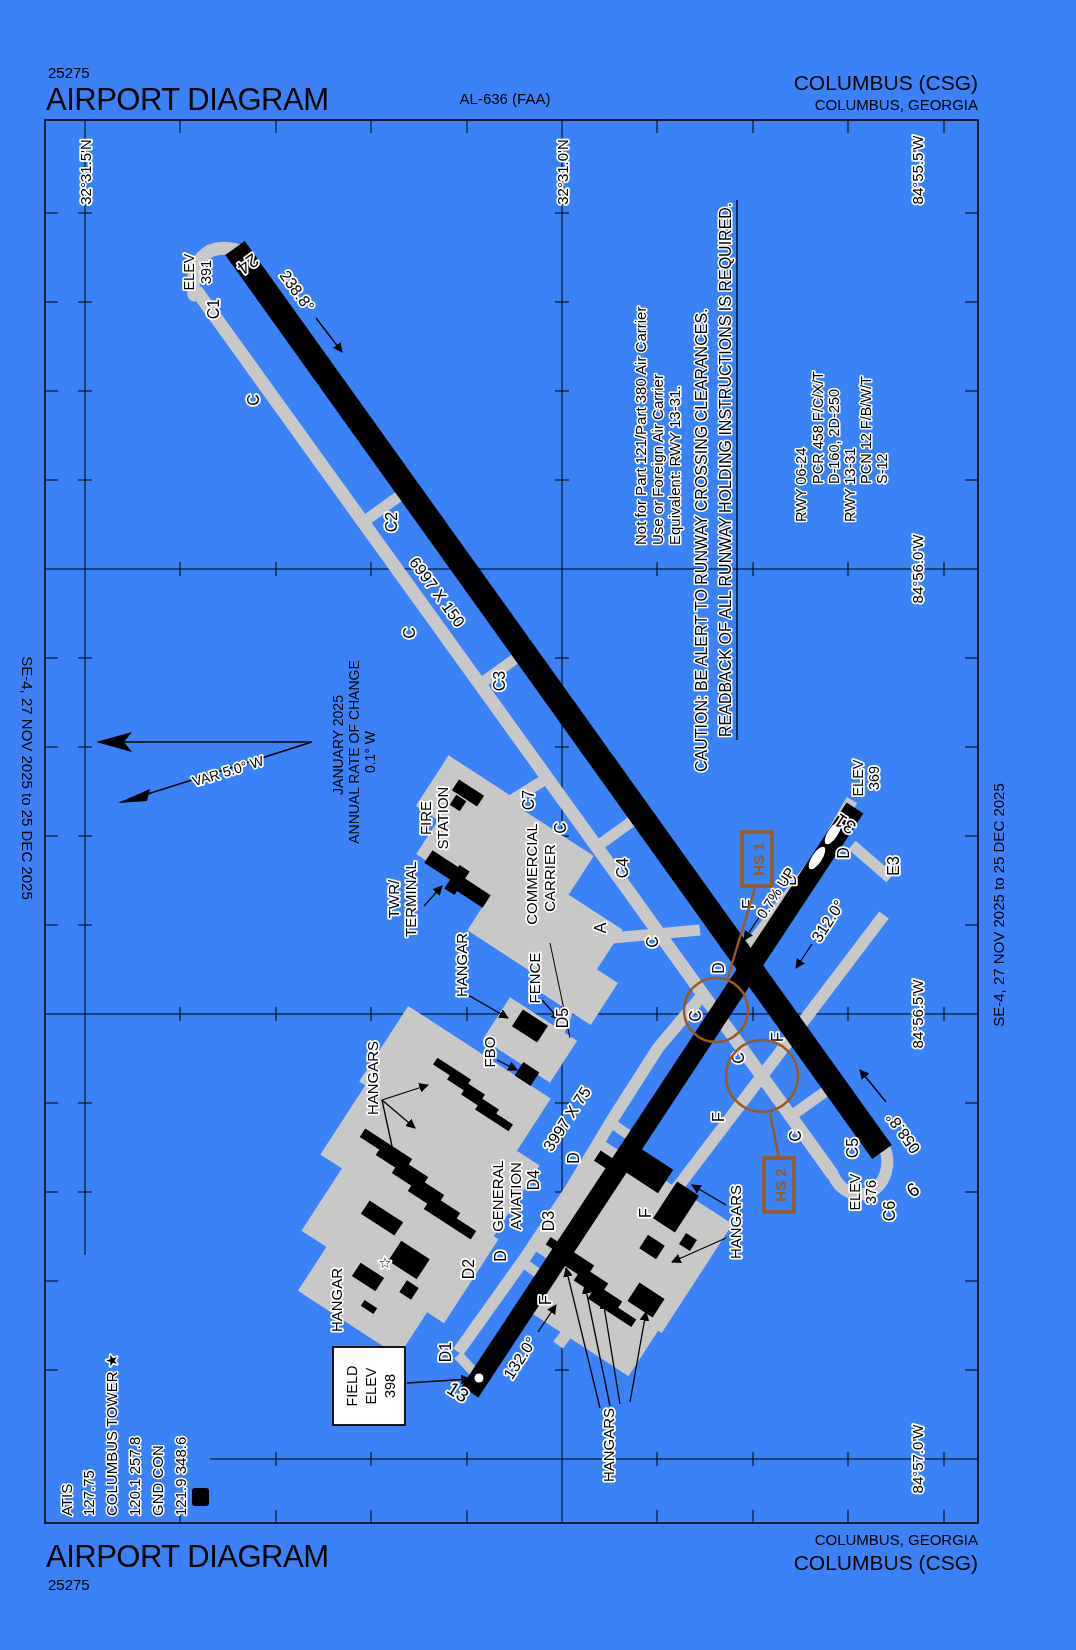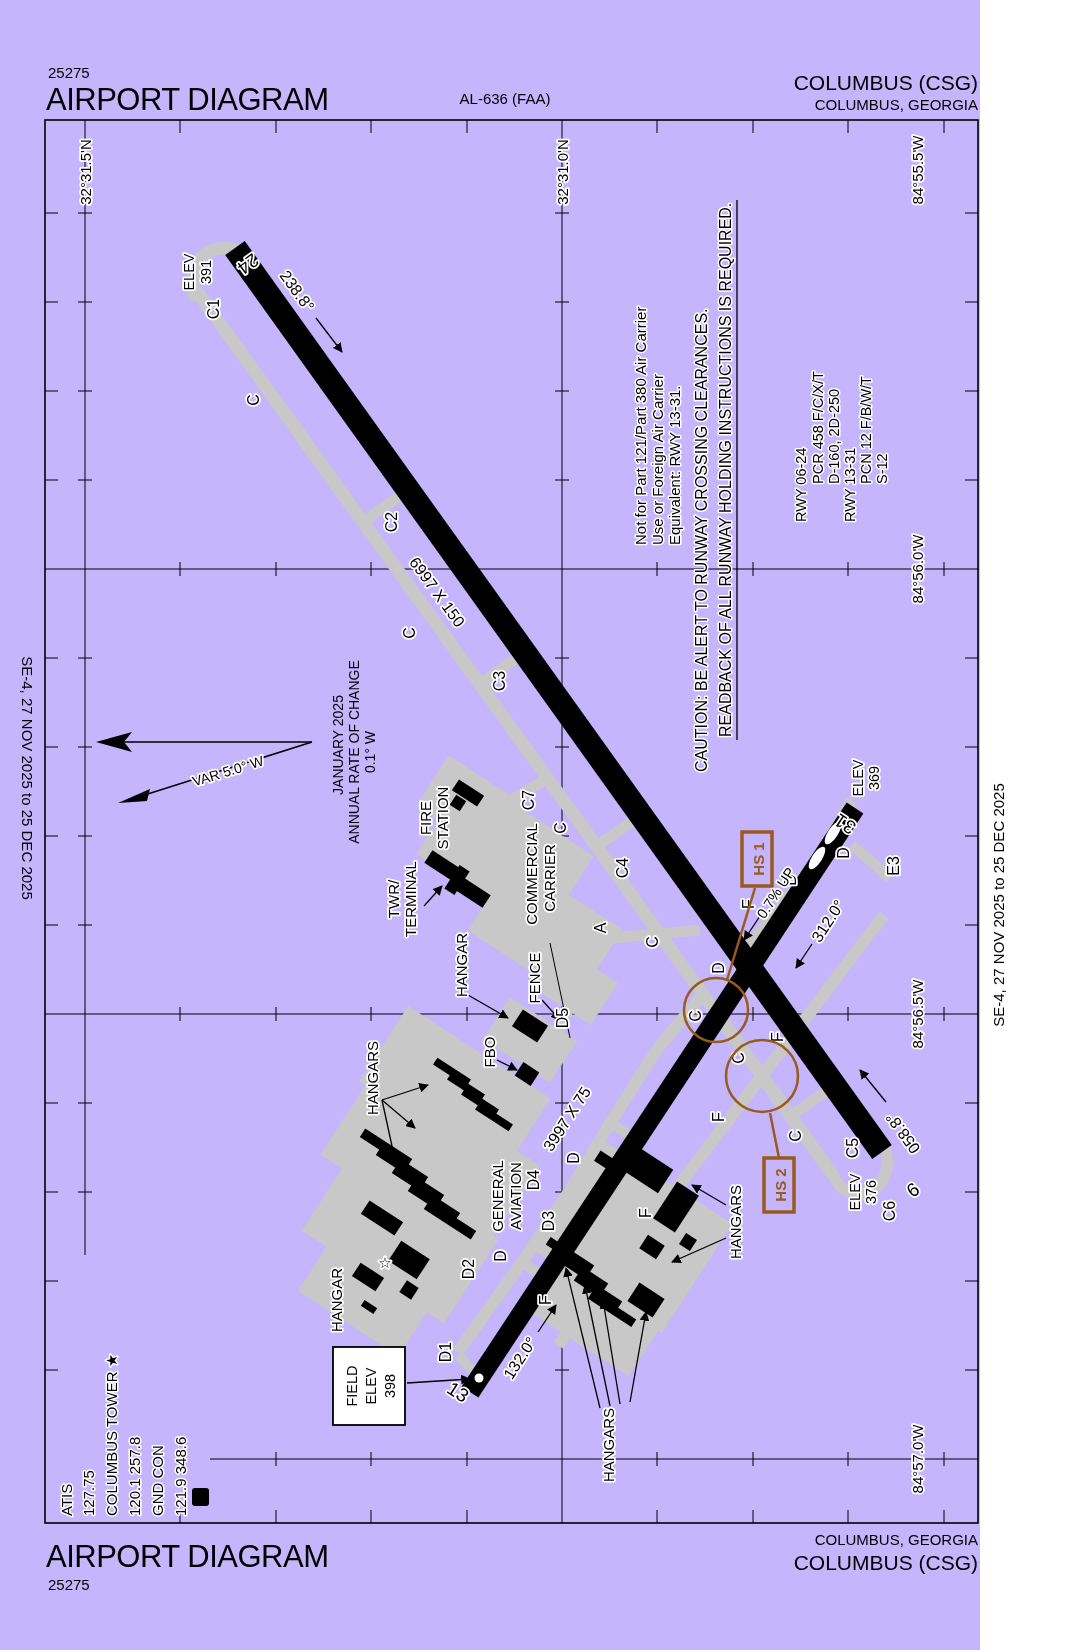--- a/index.html
+++ b/index.html
@@ -1,16 +1,16 @@
 <!DOCTYPE html>
 <html><head>
 <meta charset="utf-8">
 <style>
   html,body{margin:0;padding:0;background:#fff}
-  #page{width:980px;height:1650px;position:relative;background:#c4b5fd}
+  #page{width:1076px;height:1650px;position:relative;background:#3b82f6}
   svg{position:absolute;top:0;left:0}
   text{font-family:"Liberation Sans",sans-serif;fill:#000}
   .lbl{paint-order:stroke;stroke:#fff;stroke-width:3.5px;stroke-linejoin:round;text-anchor:middle;dominant-baseline:central}
   .nolo{text-anchor:middle;dominant-baseline:central}
   .startlbl{paint-order:stroke;stroke:#fff;stroke-width:3px;stroke-linejoin:round;text-anchor:start;dominant-baseline:central}
   .hdr-big{font-size:31px;letter-spacing:-.5px}
   .hdr-sm{font-size:15px}
   .hdr-med{font-size:21px}
   .gridln{stroke:#000;stroke-width:1}
   .tick{stroke:#000;stroke-width:1}

